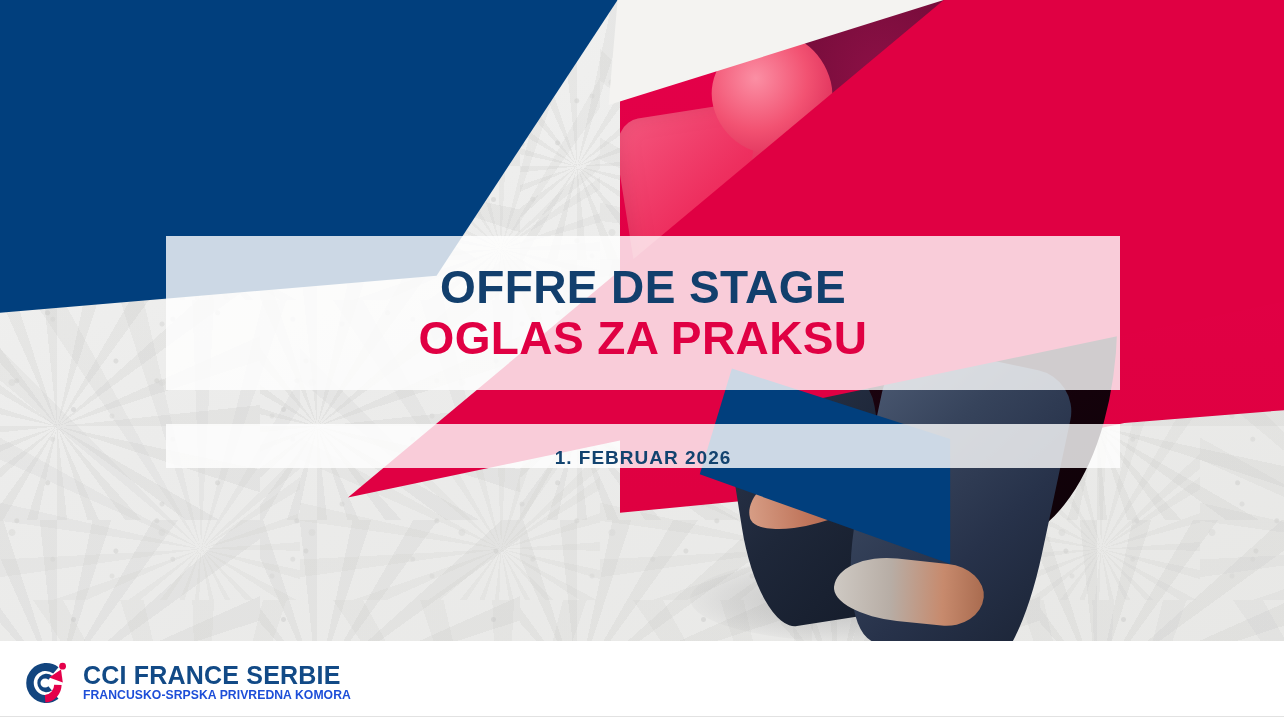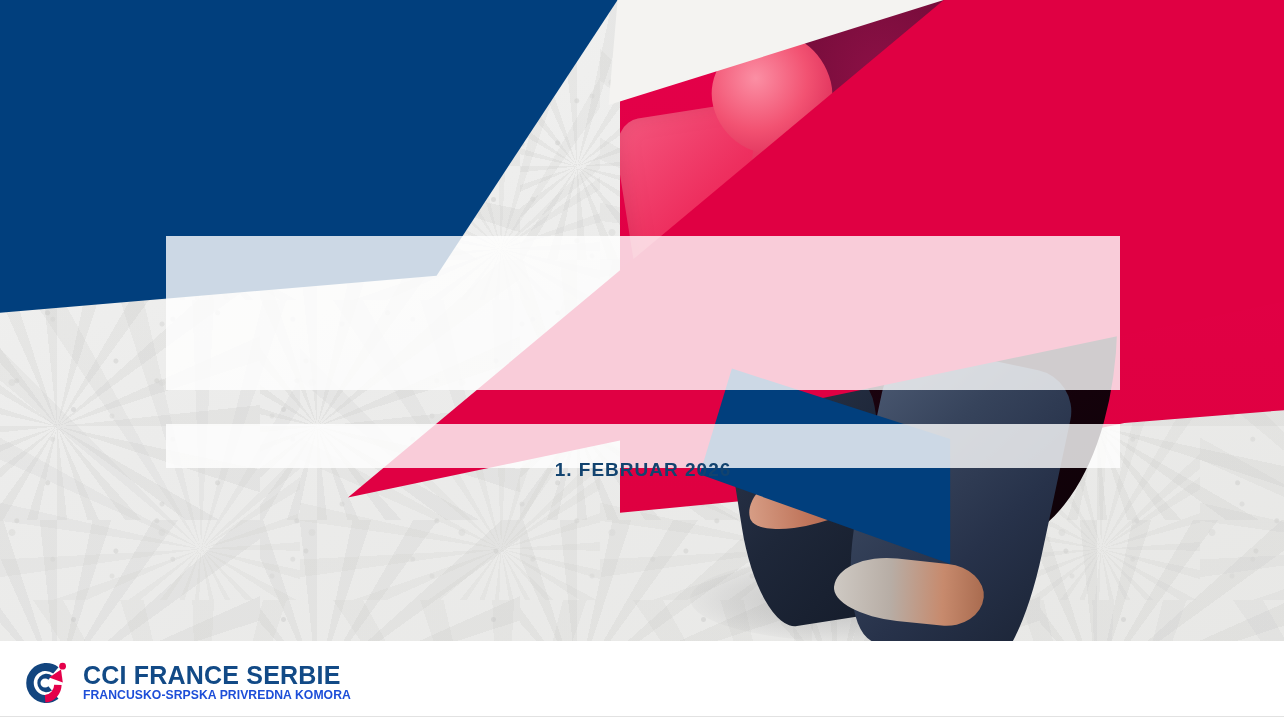--- a/index.html
+++ b/index.html
@@ -145,21 +145,21 @@
   }
   .title-fr{
     font-size:46px; font-weight:700; letter-spacing:.4px;
     color:#123f6d; line-height:1.06; white-space:nowrap;
   }
   .title-sr{
     font-size:46px; font-weight:700; letter-spacing:.4px;
     color:#e00043; line-height:1.06; white-space:nowrap;
   }
   .date-wrap{
-    position:absolute; left:166px; top:448px; width:954px; height:44px;
+    position:absolute; left:166px; top:436px; width:954px; height:44px;
     display:flex; align-items:center; justify-content:center;
   }
   .date-text{
     font-size:19px; font-weight:700; letter-spacing:1.0px;
     color:#12436f; white-space:nowrap;
   }
 
   
   .footer{
     position:absolute; left:0; top:641px; width:1284px; height:83px;
@@ -207,20 +207,24 @@
   </div>
 
   <div class="shape shape-navy-main"></div>
   <div class="shape shape-white-wedge"></div>
   <div class="shape shape-red-top"></div>
   <div class="shape shape-navy-lower"></div>
 
   <div class="band band-title"></div>
   <div class="band band-date"></div>
 
+  <div class="titles">
+    <div class="title-fr">OFFRE DE STAGE</div>
+    <div class="title-sr">OGLAS ZA PRAKSU</div>
+  </div>
 
   <div class="date-wrap">
     <div class="date-text">1. FEBRUAR 2026</div>
   </div>
 
   <div class="footer">
     <div class="brand">
       <span class="brand-mark">
         <svg viewBox="0 0 52 52" width="52" height="52" aria-hidden="true">
 

